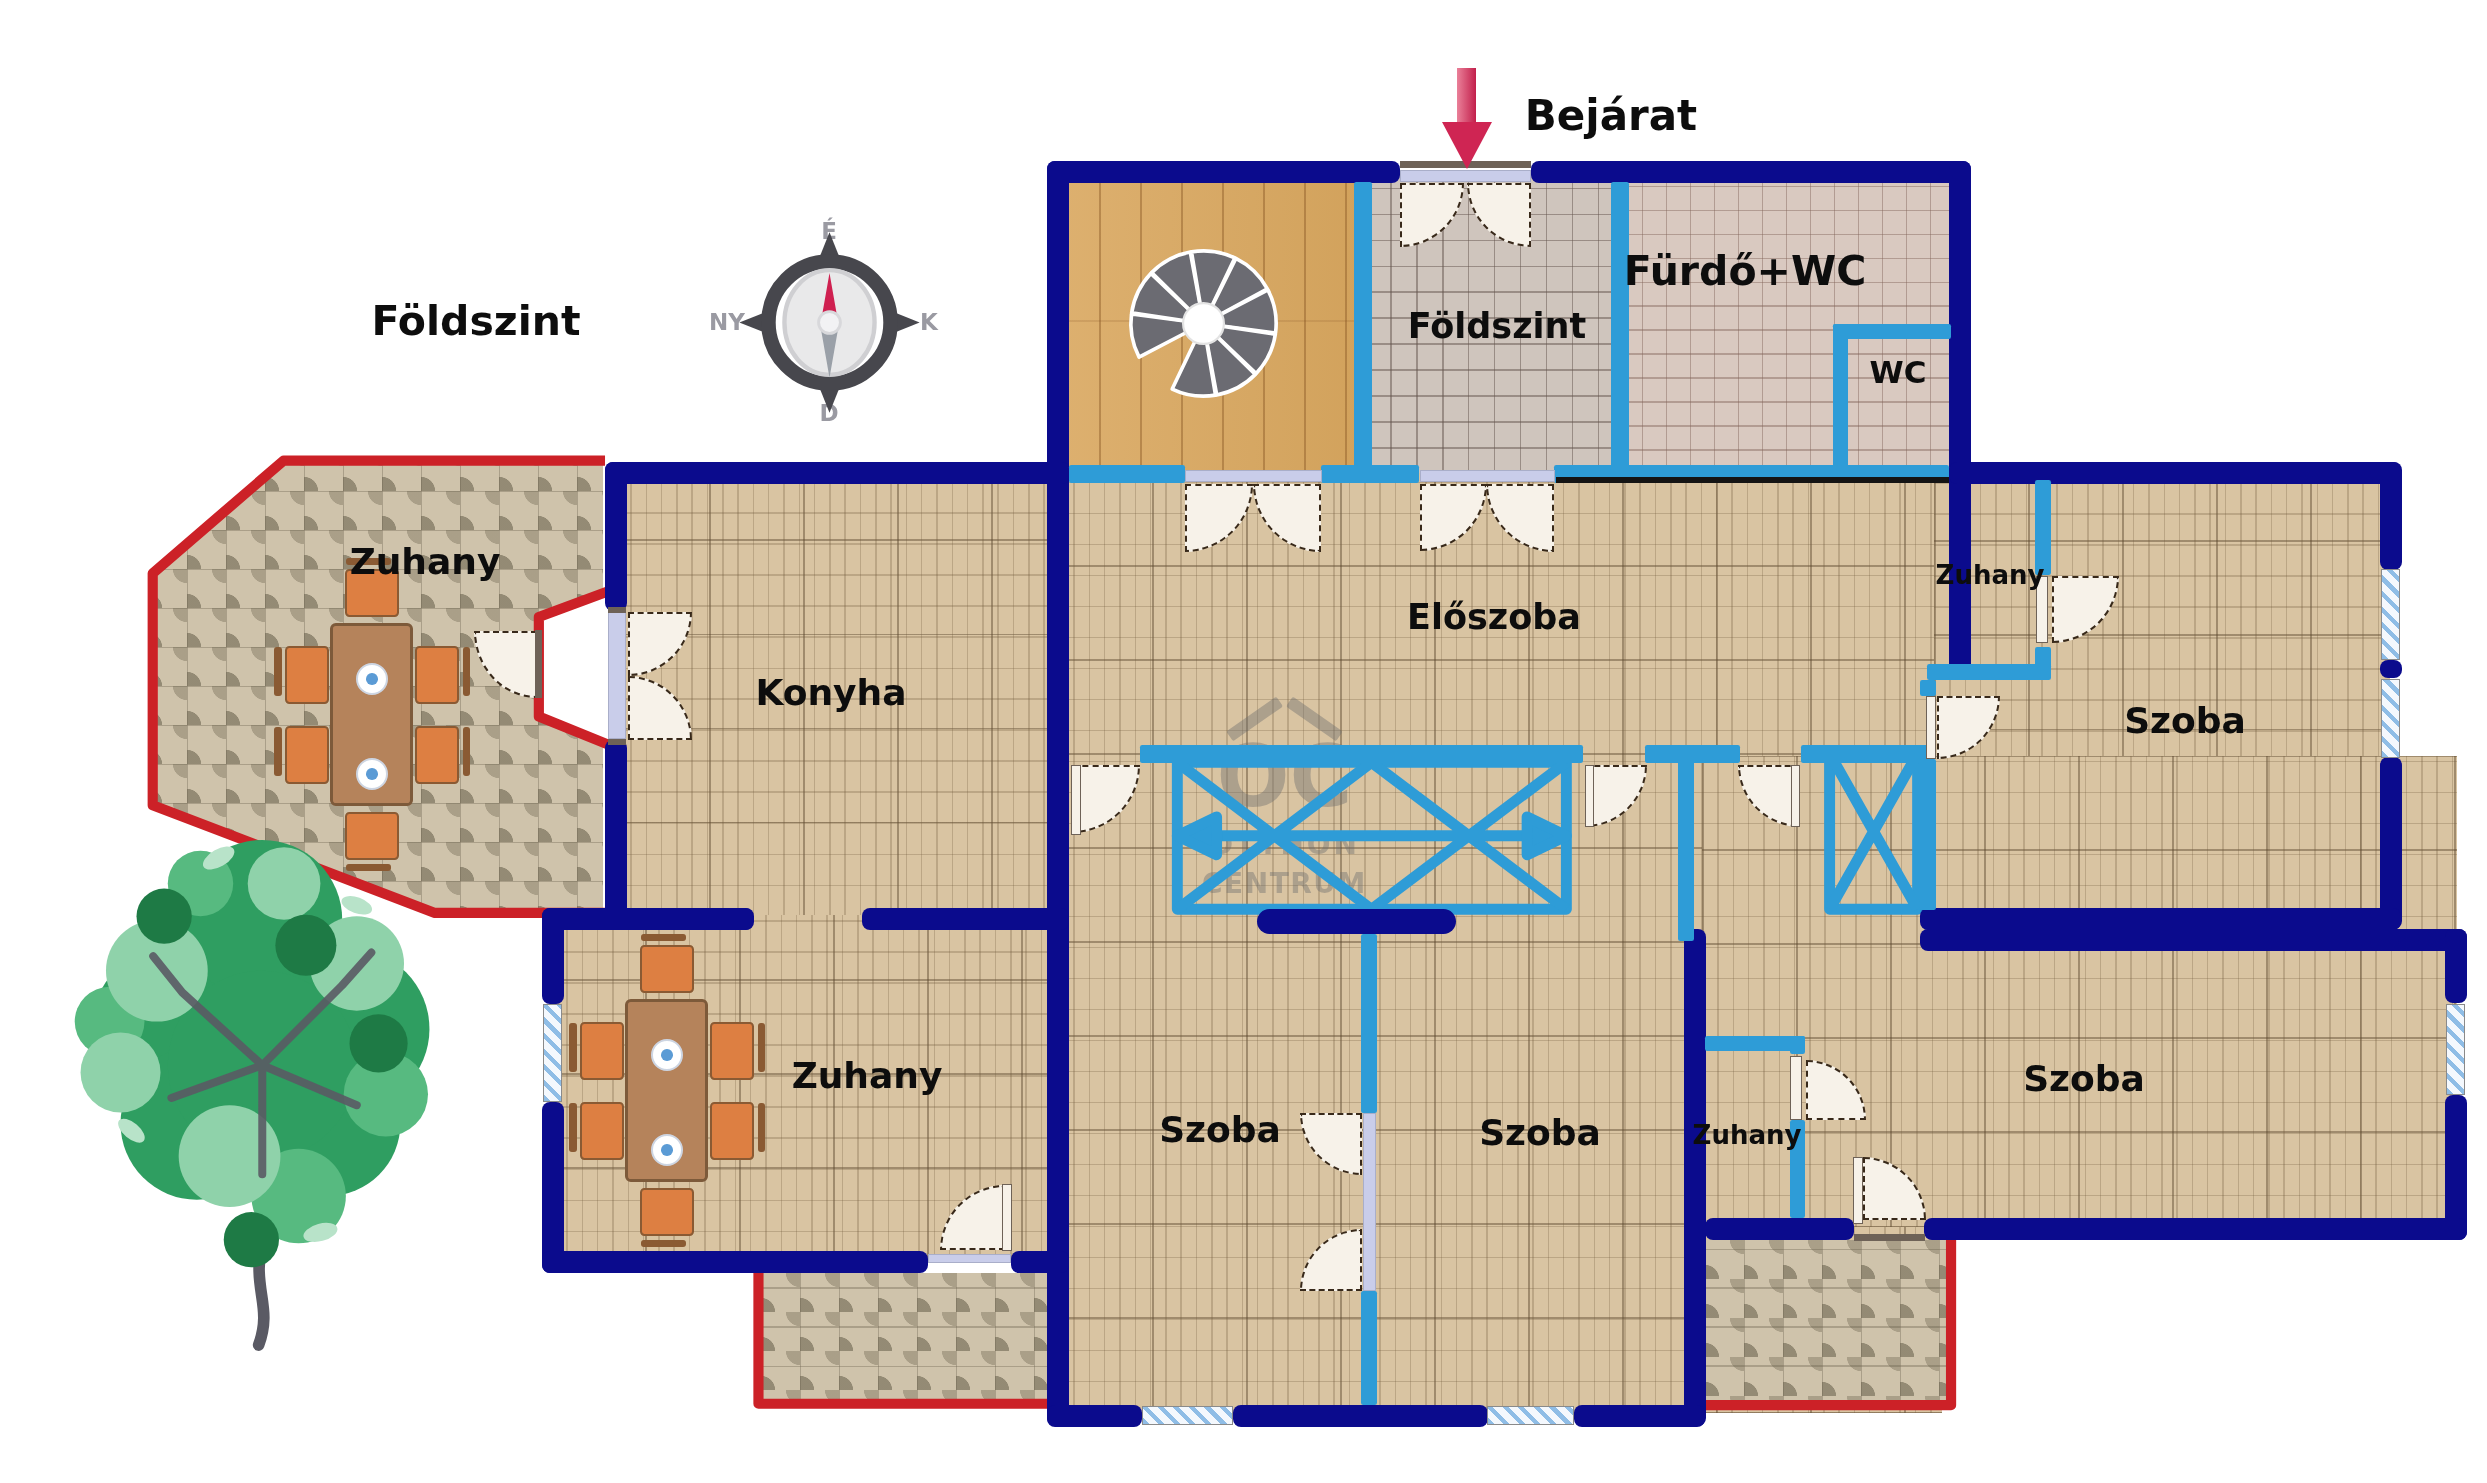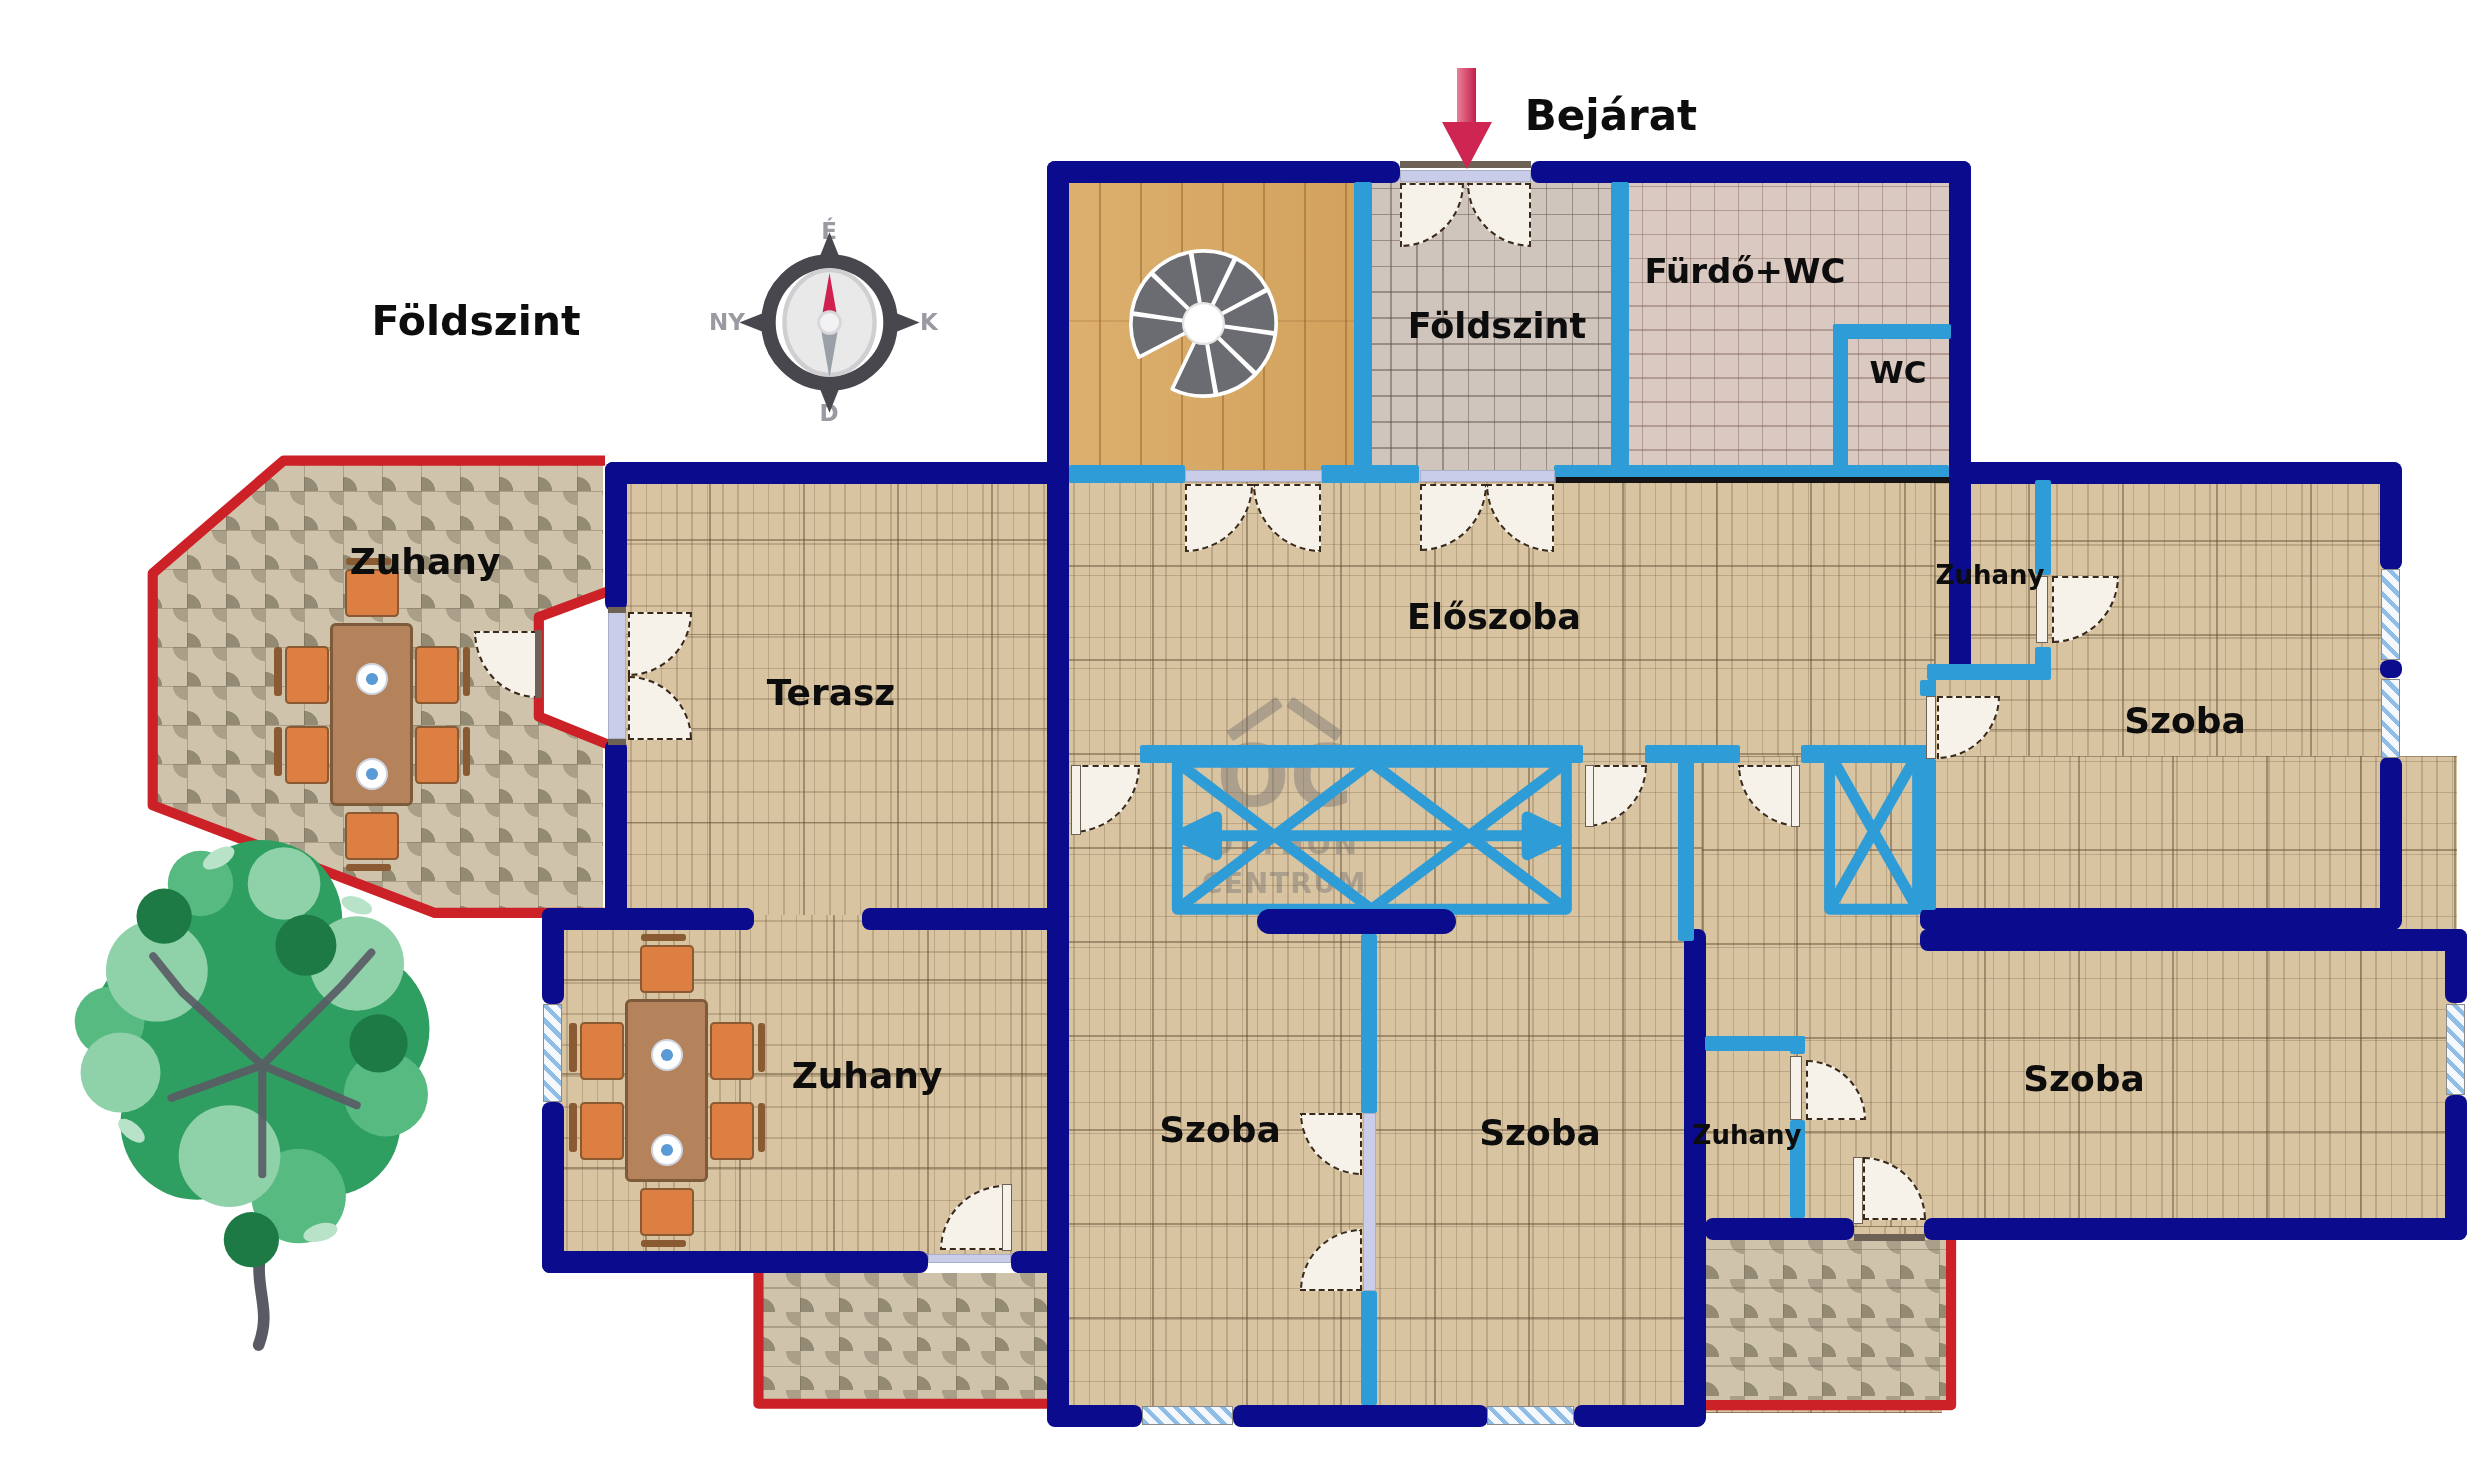--- a/index.html
+++ b/index.html
@@ -323,24 +323,24 @@
   <div class="complbl" style="left:829px;top:413px">D</div>
   <div class="complbl" style="left:727px;top:322px">NY</div>
   <div class="complbl" style="left:929px;top:322px">K</div>
 
   <div class="arrowbar" style="left:1457px;top:68px;"></div>
   <div class="arrowtri" style="left:1442px;top:122px;"></div>
   <div class="lbl" style="left:1611px;top:115px;font-size:42px">Bejárat</div>
   <div class="lbl" style="left:476px;top:321px;font-size:41px">Földszint</div>
 
   <div class="lbl" style="left:1497px;top:326px;font-size:35px">Földszint</div>
-  <div class="lbl" style="left:1745px;top:271px;font-size:34px">Fürdő+WC</div>
+  <div class="lbl" style="left:1745px;top:271px;font-size:41px">Fürdő+WC</div>
   <div class="lbl" style="left:1898px;top:372px;font-size:31px">WC</div>
   <div class="lbl" style="left:1494px;top:617px;font-size:35px">Előszoba</div>
-  <div class="lbl" style="left:831px;top:692px;font-size:36px">Terasz</div>
+  <div class="lbl" style="left:831px;top:692px;font-size:36px">Konyha</div>
   <div class="lbl" style="left:425px;top:561px;font-size:36px">Zuhany</div>
   <div class="lbl" style="left:867px;top:1075px;font-size:36px">Zuhany</div>
   <div class="lbl" style="left:2185px;top:720px;font-size:36px">Szoba</div>
   <div class="lbl" style="left:1220px;top:1129px;font-size:36px">Szoba</div>
   <div class="lbl" style="left:1540px;top:1132px;font-size:36px">Szoba</div>
   <div class="lbl" style="left:2084px;top:1078px;font-size:36px">Szoba</div>
   <div class="lbl" style="left:1990px;top:575px;font-size:26px">Zuhany</div>
   <div class="lbl" style="left:1747px;top:1135px;font-size:26px">Zuhany</div>
 
 </div>

